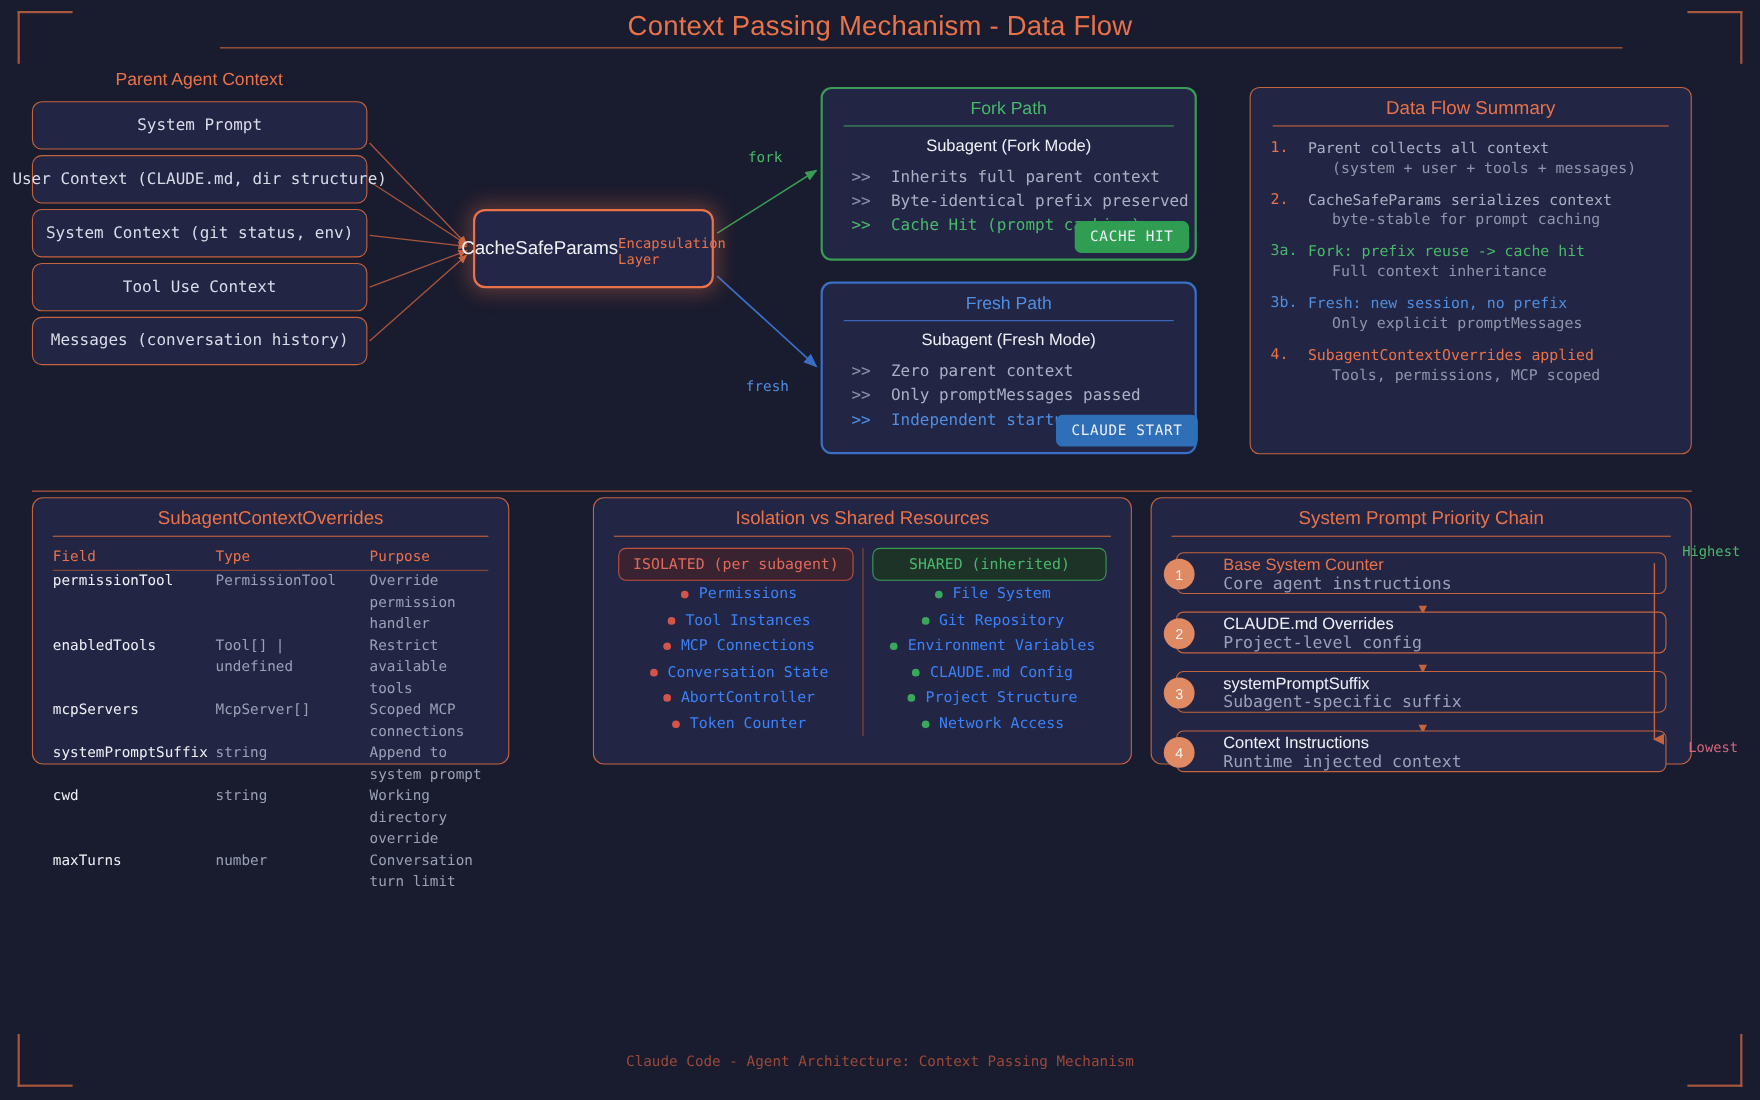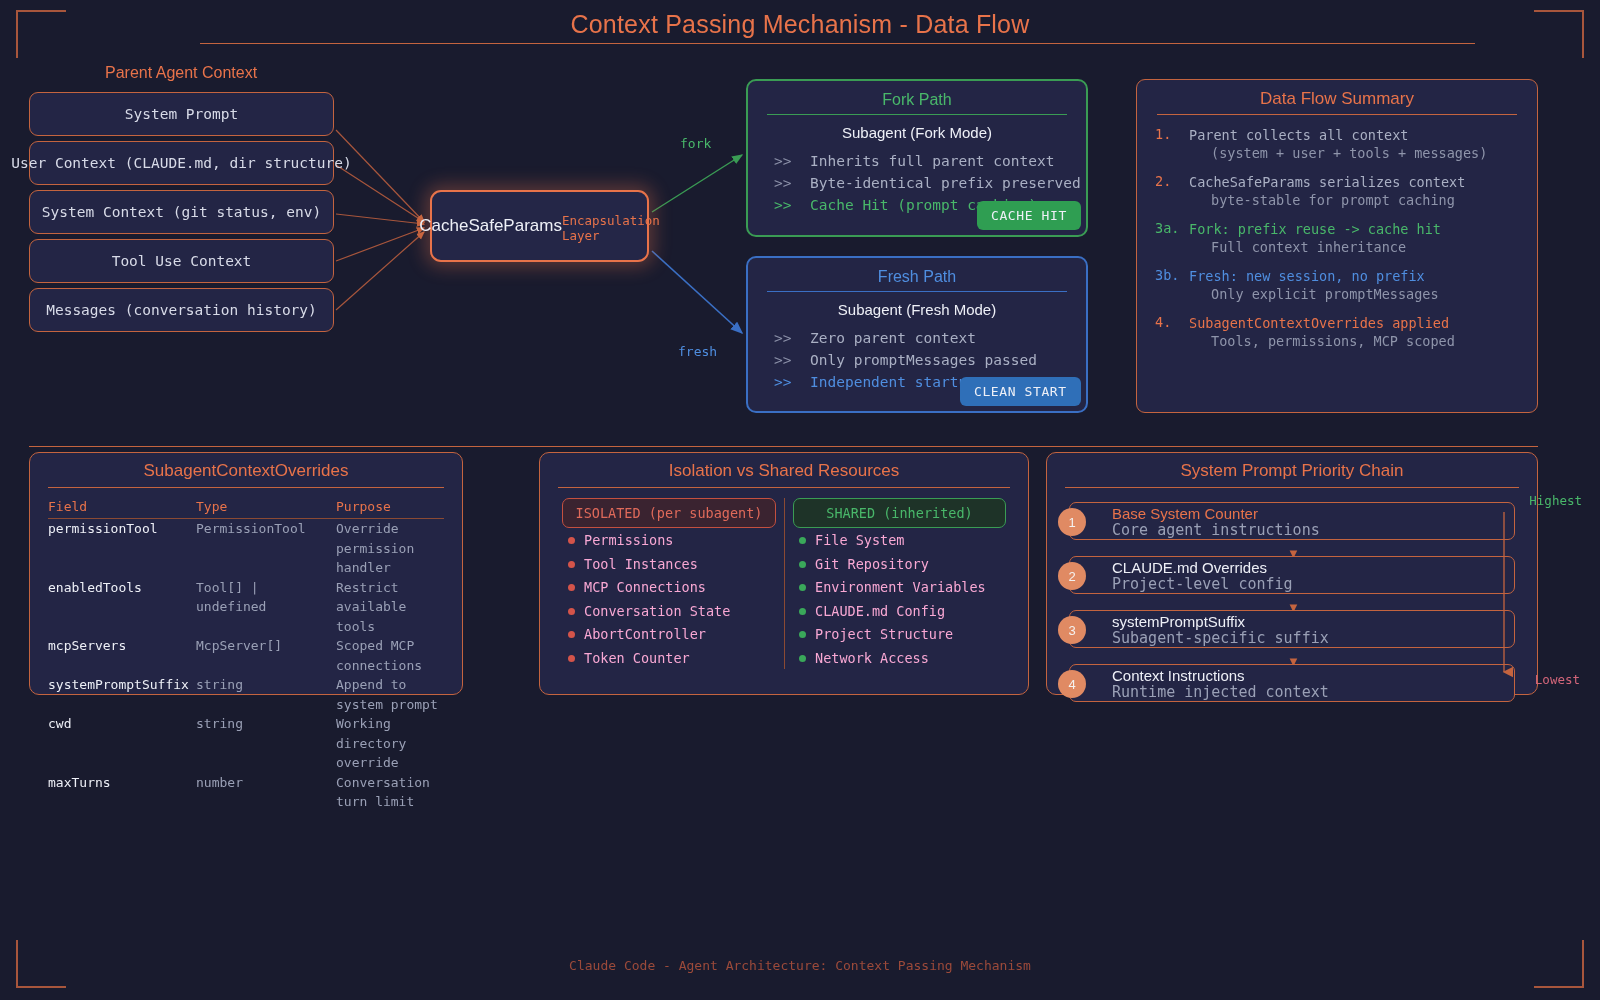--- a/index.html
+++ b/index.html
@@ -115,21 +115,21 @@
   
   .twocol{ display:flex; padding:10px 14px 0 14px; }
   .col{ width:50%; padding:0 8px; }
   .col.right{ border-left:1px solid #8b4a33; }
   .pill{
     border-radius:7px; text-align:center; font-family:"DejaVu Sans Mono", monospace;
     font-size:13.5px; padding:6px 0;
   }
   .pill.iso{ border:1px solid #c4503f; background:#3a2330; color:#e06a5a; }
   .pill.shr{ border:1px solid #3a9c54; background:#1e3328; color:#49b86a; }
-  .li{ display:flex; align-items:center; font-family:"DejaVu Sans Mono", monospace; font-size:13.5px; color:#f9a8d4; line-height:21.5px; margin-top:2px; padding-left:6px; }
+  .li{ display:flex; align-items:center; font-family:"DejaVu Sans Mono", monospace; font-size:13.5px; color:#3b82f6; line-height:21.5px; margin-top:2px; padding-left:6px;justify-content:center; }
   .dot{ width:7px; height:7px; border-radius:50%; margin-right:9px; flex:none; }
   .dot.r{ background:#d4544a; } .dot.g{ background:#3aa85a; }
 
   
   .chain{ position:relative; padding:14px 22px 0 22px; }
   .step{
     position:relative; height:38px; border:1px solid #c4643f; border-radius:7px;
     background:#232545; margin-bottom:16px; padding-left:42px;
     display:flex; flex-direction:column; justify-content:center;
   }
@@ -242,21 +242,21 @@
       <div class="brow">
         <span class="mk">&gt;&gt;</span>
         <span class="tx">Only promptMessages passed</span>
       </div>
       <div class="brow hl blue">
         <span class="mk">&gt;&gt;</span>
         <span class="tx">Independent startup</span>
       </div>
     </div>
   </div>
-  <div class="badge clean">CLEAN START</div>
+  <div class="badge clean">CLAUDE START</div>
 
   <div class="rbox summary">
     <div class="ptitle-or">Data Flow Summary</div>
     <div class="prule-or"></div>
 
     <div class="srow">
       <span class="num c-or">1.</span>
       <span class="body">
         <span class="l1 c-gy" style="display:block">Parent collects all context</span>
         <span class="l2" style="display:block">(system + user + tools + messages)</span>

